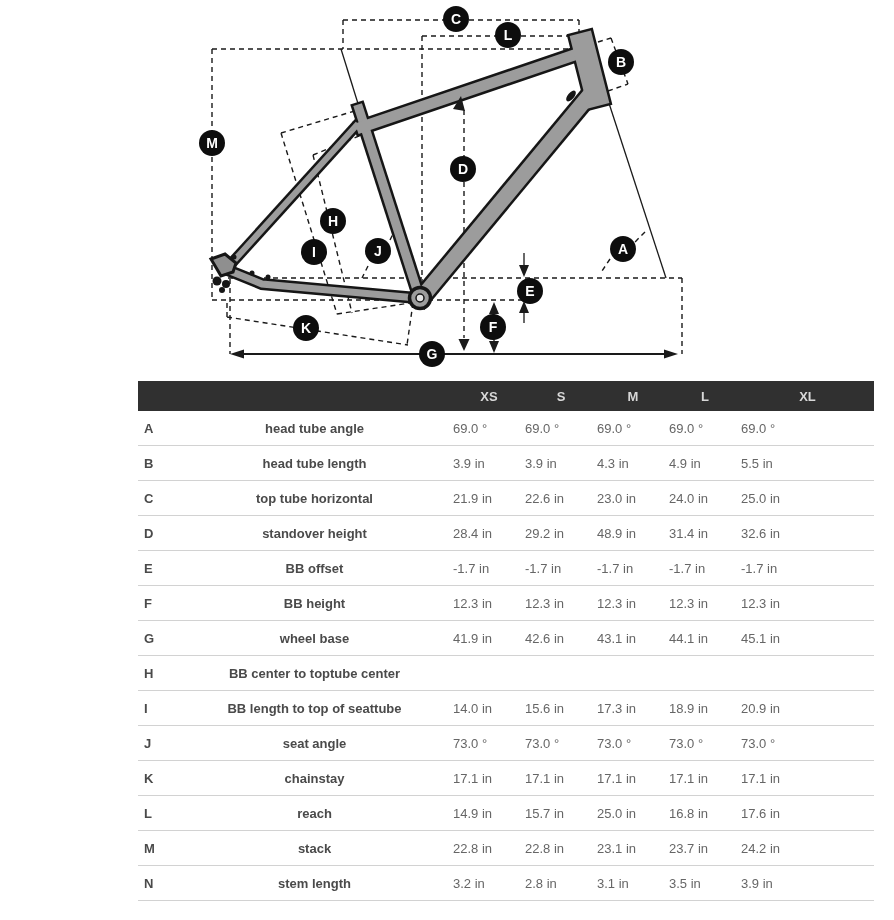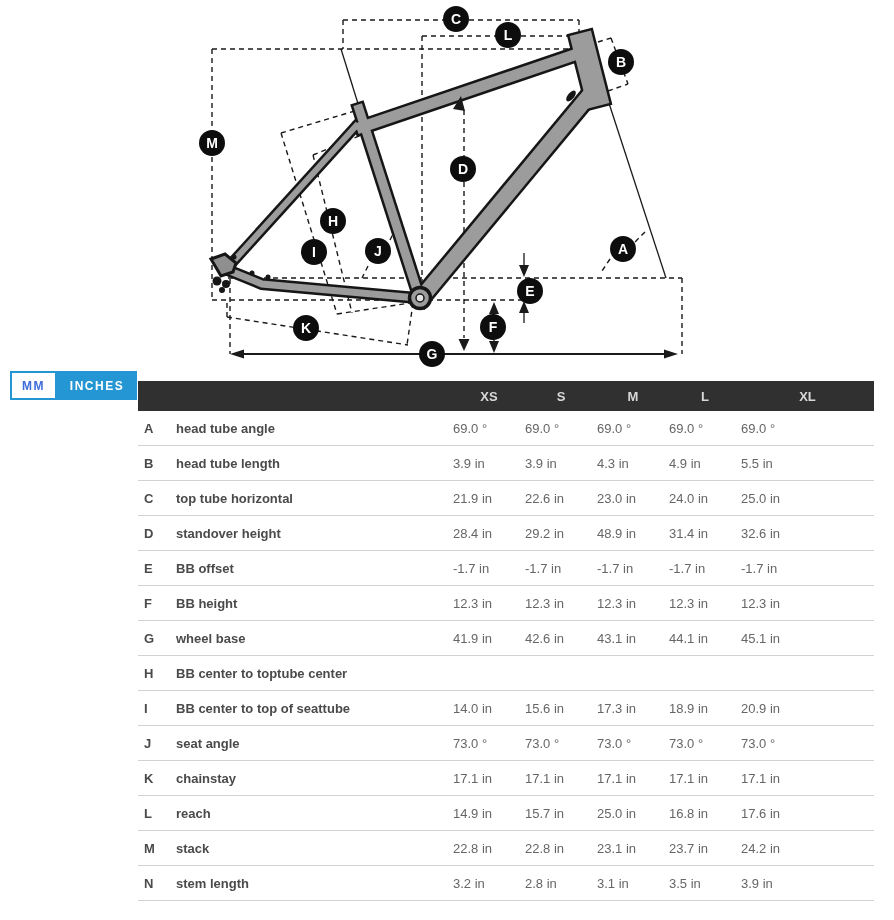--- a/index.html
+++ b/index.html
@@ -22,21 +22,21 @@
   .toggle-btn{display:flex;align-items:center;justify-content:center;box-sizing:border-box;
     height:29px;font-size:12px;font-weight:bold;letter-spacing:1.5px;cursor:pointer;}
   .toggle-mm{width:47px;background:#fff;border:2px solid #2496d3;color:#3d6cd8;}
   .toggle-inches{width:80px;background:#2496d3;border:2px solid #2496d3;color:#fff;}
 
   
   .geo-table{position:absolute;left:138px;top:381px;width:736px;border-collapse:collapse;table-layout:fixed;}
   .geo-table th{background:#303030;color:#d8d8d8;font-size:13px;font-weight:bold;text-align:center;height:30px;padding:0;}
   .geo-table td{font-size:13px;height:34px;padding:0;border-bottom:1px solid #d2d2d2;color:#666;vertical-align:middle;text-align:left;}
   .geo-table td.cell-letter{font-weight:bold;color:#4a4a4a;padding-left:6px;}
-  .geo-table td.cell-name{font-weight:bold;color:#4a4a4a;padding-left:2px;}
+  .geo-table td.cell-name{font-weight:bold;color:#4a4a4a;padding-left:2px;text-align:center;}
 </style>
 </head>
 <body>
 
 <div id="app">
 
   <svg id="frame-diagram" width="894" height="372" viewBox="0 0 894 372" xmlns="http://www.w3.org/2000/svg">
 
     <g>
       <path class="d" d="M343 20 H579"></path>
@@ -154,24 +154,20 @@
           <circle class="lblc" cx="508" cy="35" r="13"></circle>
           <text class="lblt" x="508" y="40">L</text>
         </g>
       <g>
           <circle class="lblc" cx="212" cy="143" r="13"></circle>
           <text class="lblt" x="212" y="148">M</text>
         </g>
     </g>
   </svg>
 
-  <div class="toggle">
-    <div class="toggle-btn toggle-mm">MM</div>
-    <div class="toggle-btn toggle-inches">INCHES</div>
-  </div>
 
   <table class="geo-table">
     <colgroup>
       <col style="width:36px">
         <col style="width:279px">
         <col style="width:72px">
       <col style="width:72px">
         <col style="width:72px">
         <col style="width:72px">
         <col style="width:133px">
@@ -255,21 +251,21 @@
         <td class="cell-letter">H</td>
         <td class="cell-name">BB center to toptube center</td>
         <td></td>
         <td></td>
         <td></td>
         <td></td>
         <td></td>
       </tr>
       <tr>
         <td class="cell-letter">I</td>
-        <td class="cell-name">BB center to top of seattube</td>
+        <td class="cell-name">BB length to top of seattube</td>
         <td>14.0 in</td>
         <td>15.6 in</td>
         <td>17.3 in</td>
         <td>18.9 in</td>
         <td>20.9 in</td>
       </tr>
       <tr>
         <td class="cell-letter">J</td>
         <td class="cell-name">seat angle</td>
         <td>73.0 °</td>

